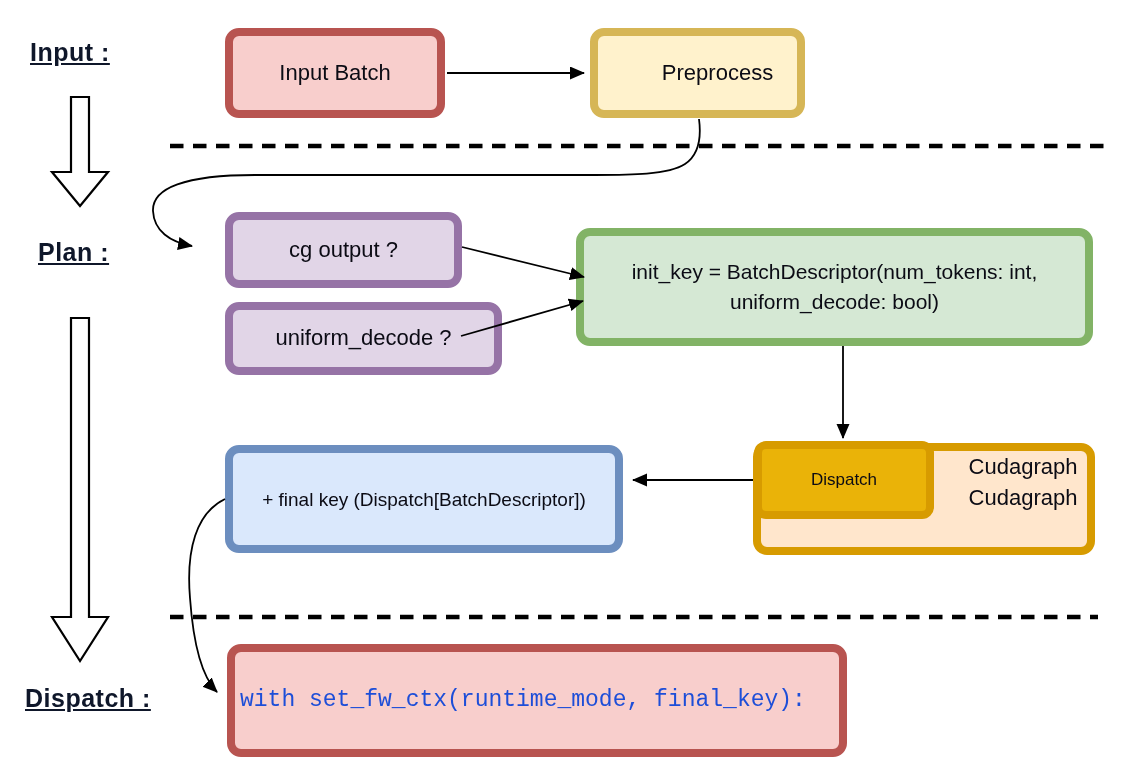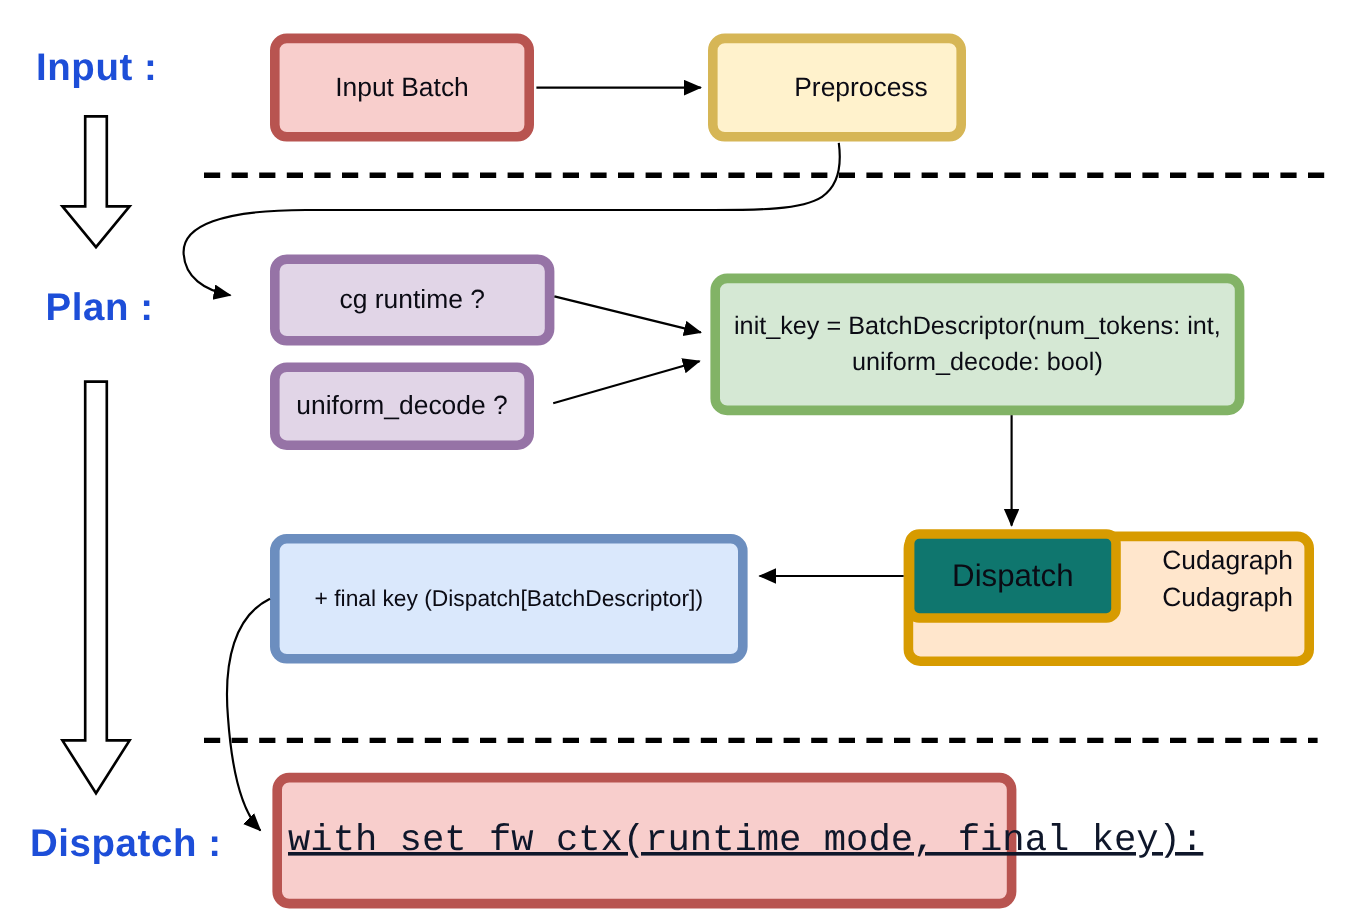--- a/index.html
+++ b/index.html
@@ -1,39 +1,40 @@
 <!DOCTYPE html>
 <html><head>
 <meta charset="utf-8">
 <style>
   html,body{margin:0;padding:0;background:#ffffff;}
   #canvas{
     position:relative;width:1142px;height:770px;background:#ffffff;overflow:hidden;
     font-family:"Liberation Sans", sans-serif;color:#0b0b14;
   }
   .stage-label{
-    position:absolute;font-weight:700;font-size:32px;letter-spacing:.5px;color:#1d4ed8;
+    position:absolute;font-weight:700;font-size:25px;letter-spacing:.5px;color:#0f172a;
     white-space:nowrap;
+    text-decoration:underline;
   }
   .box{
     position:absolute;box-sizing:border-box;border:8px solid #8b5cf6;border-radius:14px;
     display:flex;align-items:center;justify-content:center;flex-direction:column;
     text-align:center;font-size:22px;line-height:1.3;
   }
   .box.pink  {background:#F8CECC;border-color:#B85450;}
   .box.yellow{background:#FFF2CC;border-color:#D6B656;}
   .box.purple{background:#E1D5E7;border-color:#9673A6;}
   .box.green {background:#D5E8D4;border-color:#82B366;font-size:21px;line-height:30px;}
   .box.orange{background:#FFE6CC;border-color:#D79B00;}
-  .box.peach {background:#0f766e;border-color:#D79B00;border-radius:12px;font-size:26px;}
+  .box.peach {background:#eab308;border-color:#D79B00;border-radius:12px;font-size:17px;}
   .box.blue  {background:#DAE8FC;border-color:#6C8EBF;font-size:19px;line-height:27px;}
   .box.code  {background:#F8CECC;border-color:#B85450;align-items:flex-start;justify-content:center;}
   .code-line{
-    font-family:"Liberation Mono", monospace;font-size:31px;line-height:33px;
-    white-space:pre;color:#0f172a;padding-left:5px;text-decoration:underline;
+    font-family:"Liberation Mono", monospace;font-size:23px;line-height:33px;
+    white-space:pre;color:#1d4ed8;padding-left:5px;
   }
   .cuda-label{
     position:absolute;left:182px;top:0;width:160px;height:100%;
     display:flex;flex-direction:column;align-items:center;
     font-size:22px;line-height:31px;
   }
   #wires{position:absolute;left:0;top:0;pointer-events:none;}
 </style>
 </head>
 <body>
@@ -45,27 +46,27 @@
   <div class="stage-label" style="left:25px;top:684px;">Dispatch :</div>
 
   <div class="box pink" style="left:225px;top:28px;width:220px;height:90px;">
     <span>Input Batch</span>
   </div>
   <div class="box yellow" style="left:590px;top:28px;width:215px;height:90px;padding-left:40px;">
     <span>Preprocess</span>
   </div>
 
   <div class="box purple" style="left:225px;top:212px;width:237px;height:76px;">
-    <span>cg runtime ?</span>
+    <span>cg output ?</span>
   </div>
-  <div class="box purple" style="left:225px;top:302px;width:220px;height:73px;">
+  <div class="box purple" style="left:225px;top:302px;width:277px;height:73px;">
     <span>uniform_decode ?</span>
   </div>
 
-  <div class="box green" style="left:592px;top:228px;width:445px;height:118px;">
+  <div class="box green" style="left:576px;top:228px;width:517px;height:118px;">
     <span>init_key = BatchDescriptor(num_tokens: int,</span>
     <span>uniform_decode: bool)</span>
   </div>
 
   <div class="box orange" style="left:753px;top:443px;width:342px;height:112px;">
     <div class="cuda-label">
       <span>Cudagraph</span>
       <span>Cudagraph</span>
     </div>
   </div>

